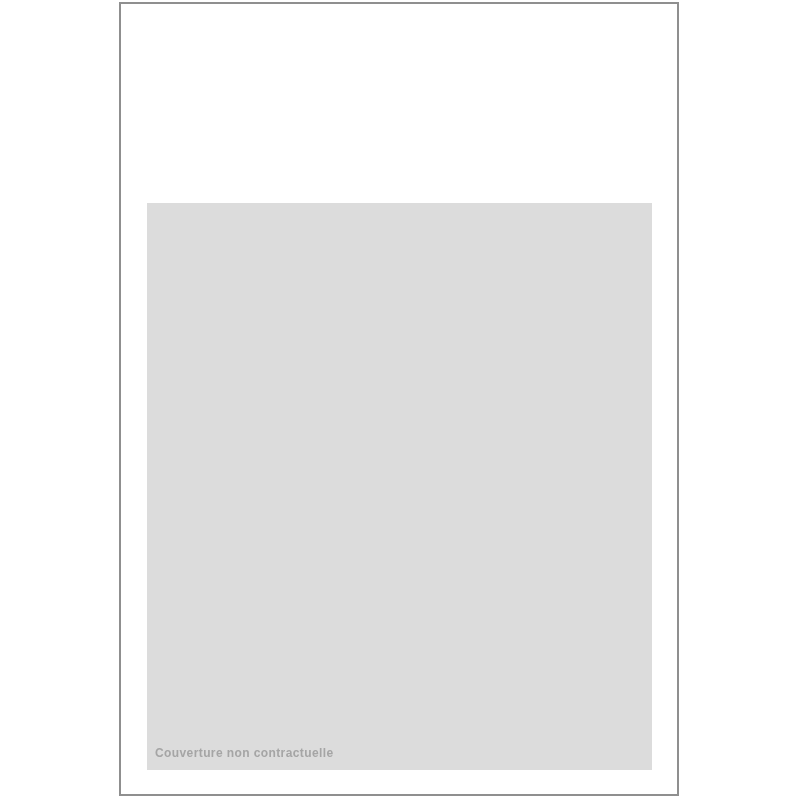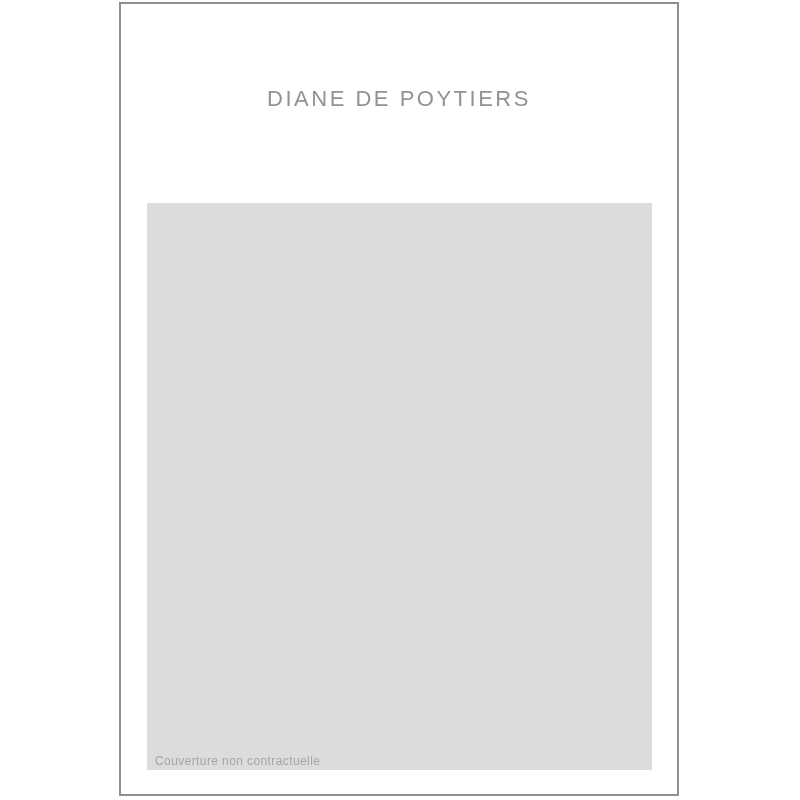--- a/index.html
+++ b/index.html
@@ -61,31 +61,30 @@
     text-align: center;
     font-size: 35px;
     font-weight: 400;
     letter-spacing: 1px;
     color: var(--color-title);
     white-space: nowrap;
   }
   .cover-disclaimer {
     position: absolute;
     left: 8px;
-    bottom: 2px;
+    bottom: 10px;
     font-size: 12px;
-    font-weight: 400;
+    font-weight: 700;
     letter-spacing: 0.4px;
     color: var(--color-disclaimer);
     white-space: nowrap;
   }
 </style>
 </head>
 <body>
 
 <div class="canvas">
   <div class="book-page">
-    <div class="author-name">DIANE DE POYTIERS</div>
     <div class="cover-box">
       <div class="cover-disclaimer">Couverture non contractuelle</div>
     </div>
   </div>
 </div>
 
 </body></html>

